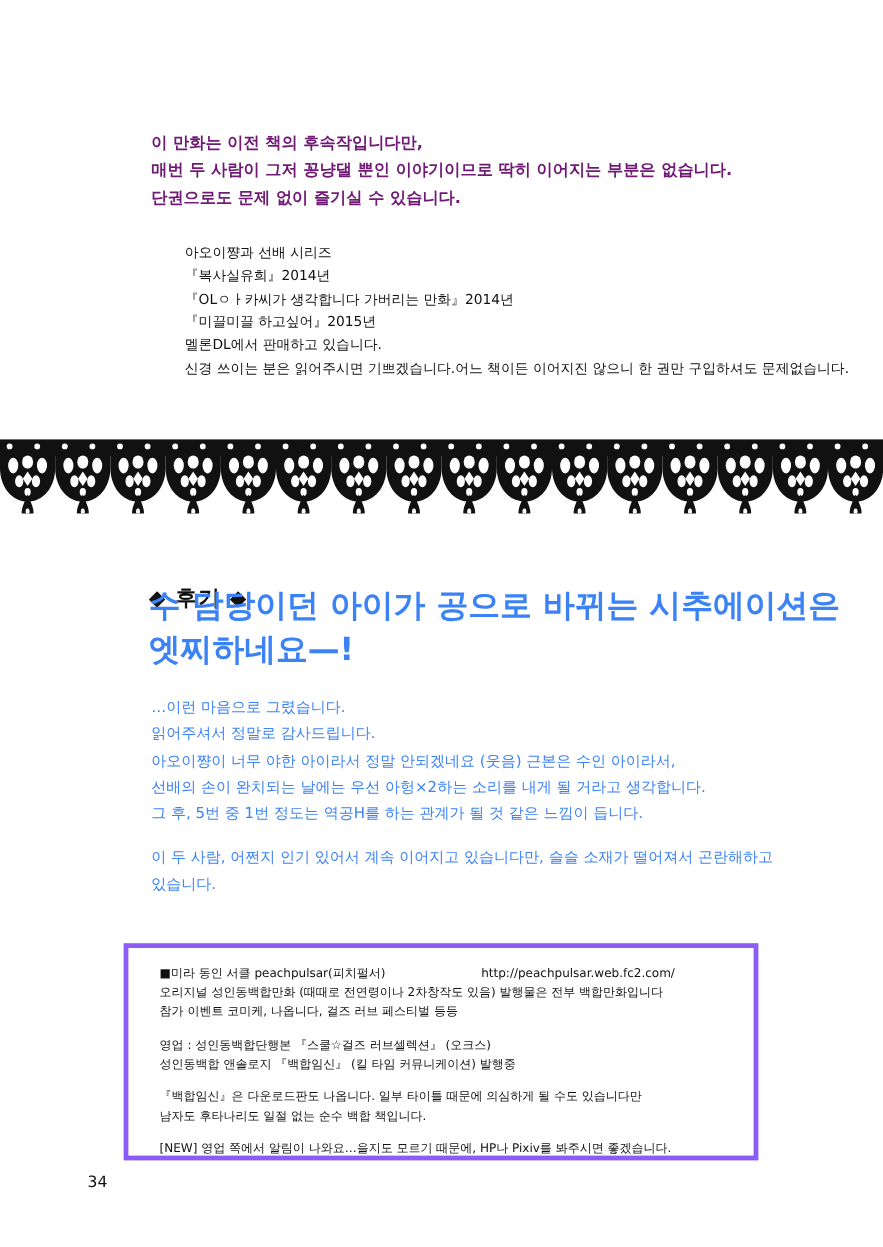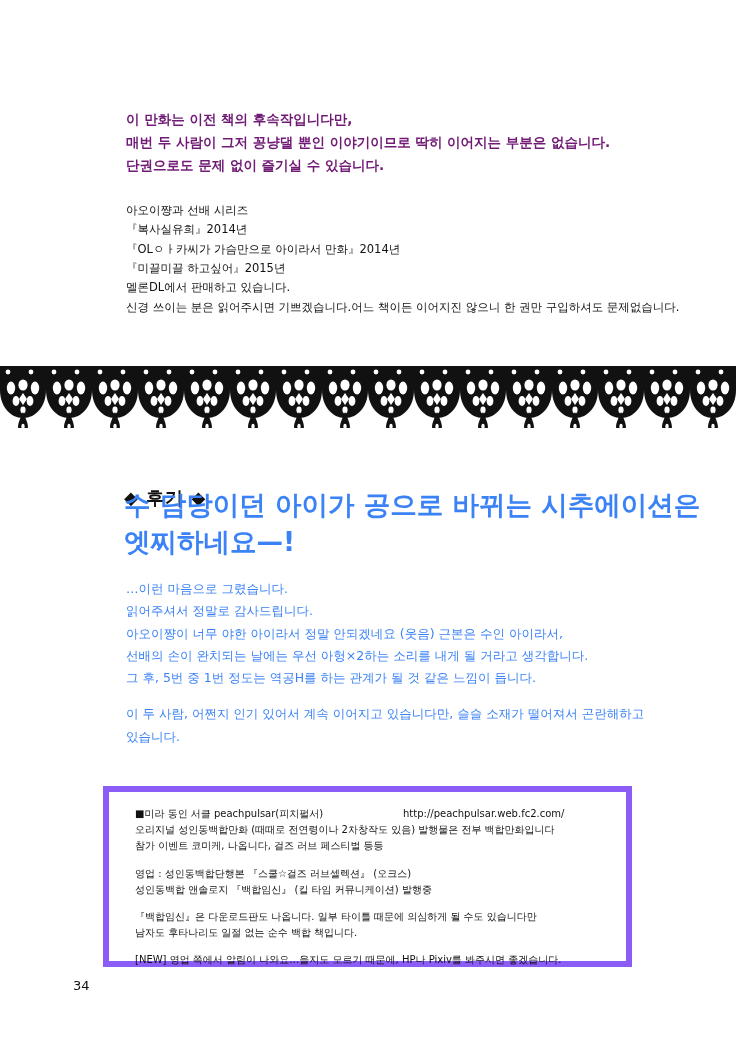--- a/index.html
+++ b/index.html
@@ -40,21 +40,21 @@
   
   .series {
     position: absolute;
     left: 126px;
     top: 201px;
     width: 585px;
     font-size: 11.5px;
     line-height: 1.68;
     color: #111;
   }
-  .series div { white-space: nowrap; }
+  .series div { white-space: nowrap; margin-left: 28px; }
 
   
   .lace {
     position: absolute;
     left: 0;
     top: 366px;
     width: 736px;
     height: 62px;
   }
   .lace svg { display: block; }
@@ -95,21 +95,21 @@
   .body-text .para:last-child { margin-bottom: 0; }
   .body-text .line { white-space: nowrap; }
 
   
   .info-box {
     position: absolute;
     left: 103px;
     top: 786px;
     width: 529px;
     height: 181px;
-    border: 6px solid #8b5cf6;
+    border: 4px solid #8b5cf6;
     box-sizing: border-box;
     background: #fff;
   }
   .info-inner {
     padding: 14px 22px 10px 26px;
     font-size: 10px;
     line-height: 1.62;
     color: #111;
   }
   .info-group { margin-bottom: 11px; }
@@ -139,21 +139,21 @@
 
   <div class="intro">
     <div>이 만화는 이전 책의 후속작입니다만,</div>
     <div>매번 두 사람이 그저 꽁냥댈 뿐인 이야기이므로 딱히 이어지는 부분은 없습니다.</div>
     <div>단권으로도 문제 없이 즐기실 수 있습니다.</div>
   </div>
 
   <div class="series">
     <div>아오이쨩과 선배 시리즈</div>
     <div>『복사실유희』2014년</div>
-    <div>『OLㅇㅏ카씨가 가슴만으로 아이라서 만화』2014년</div>
+    <div>『OLㅇㅏ카씨가 생각합니다 가버리는 만화』2014년</div>
     <div>『미끌미끌 하고싶어』2015년</div>
     <div>멜론DL에서 판매하고 있습니다.</div>
     <div>신경 쓰이는 분은 읽어주시면 기쁘겠습니다.어느 책이든 이어지진 않으니 한 권만 구입하셔도 문제없습니다.</div>
   </div>
 
   <div class="lace">
     <svg width="736" height="62" viewBox="0 0 736 62" xmlns="http://www.w3.org/2000/svg">
       <defs>
         <g id="lacemotif">
 

